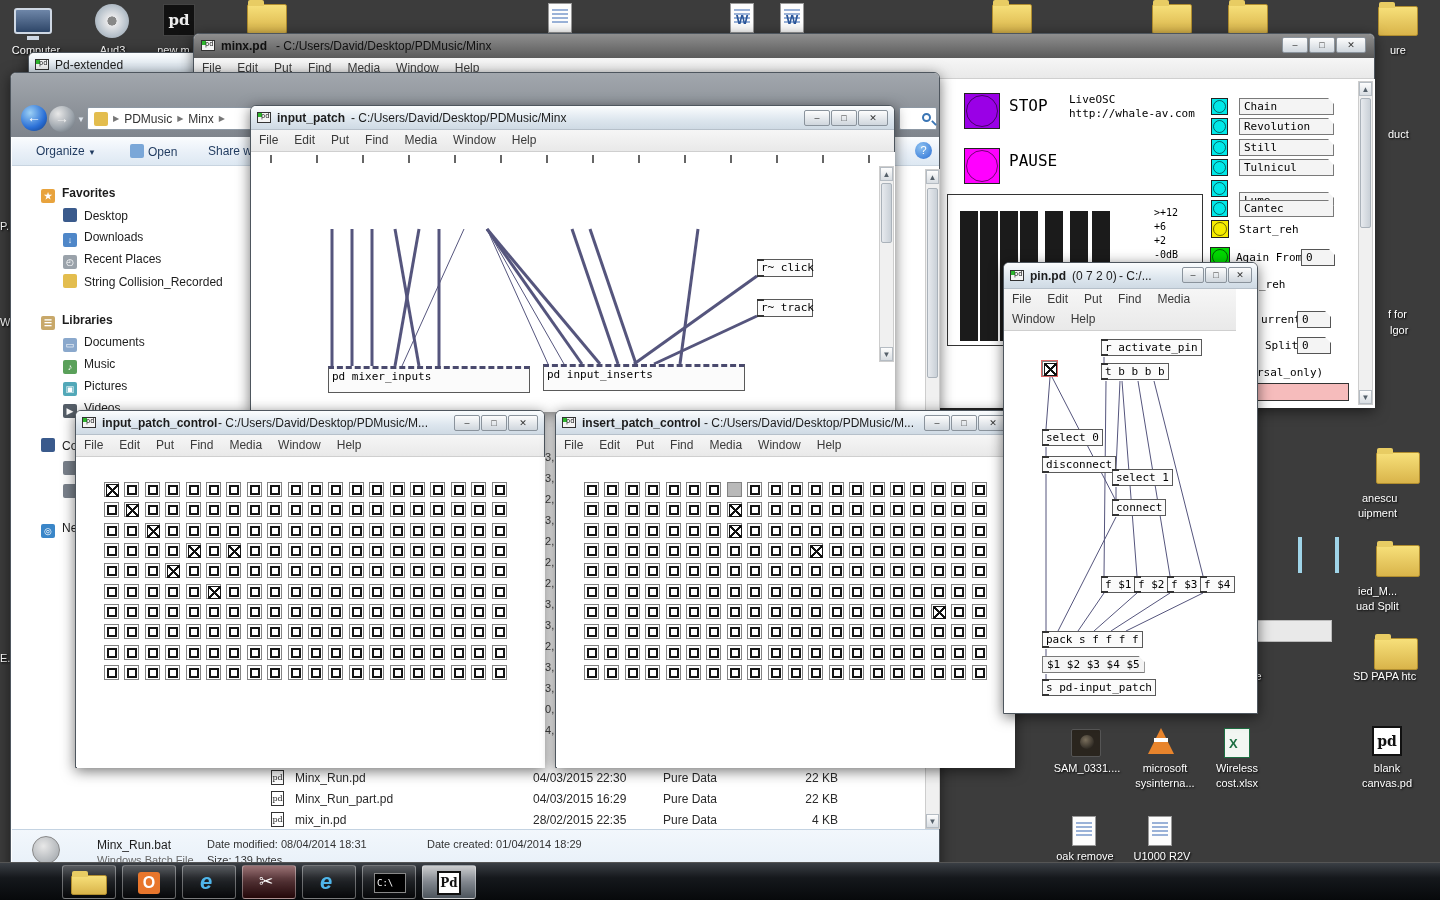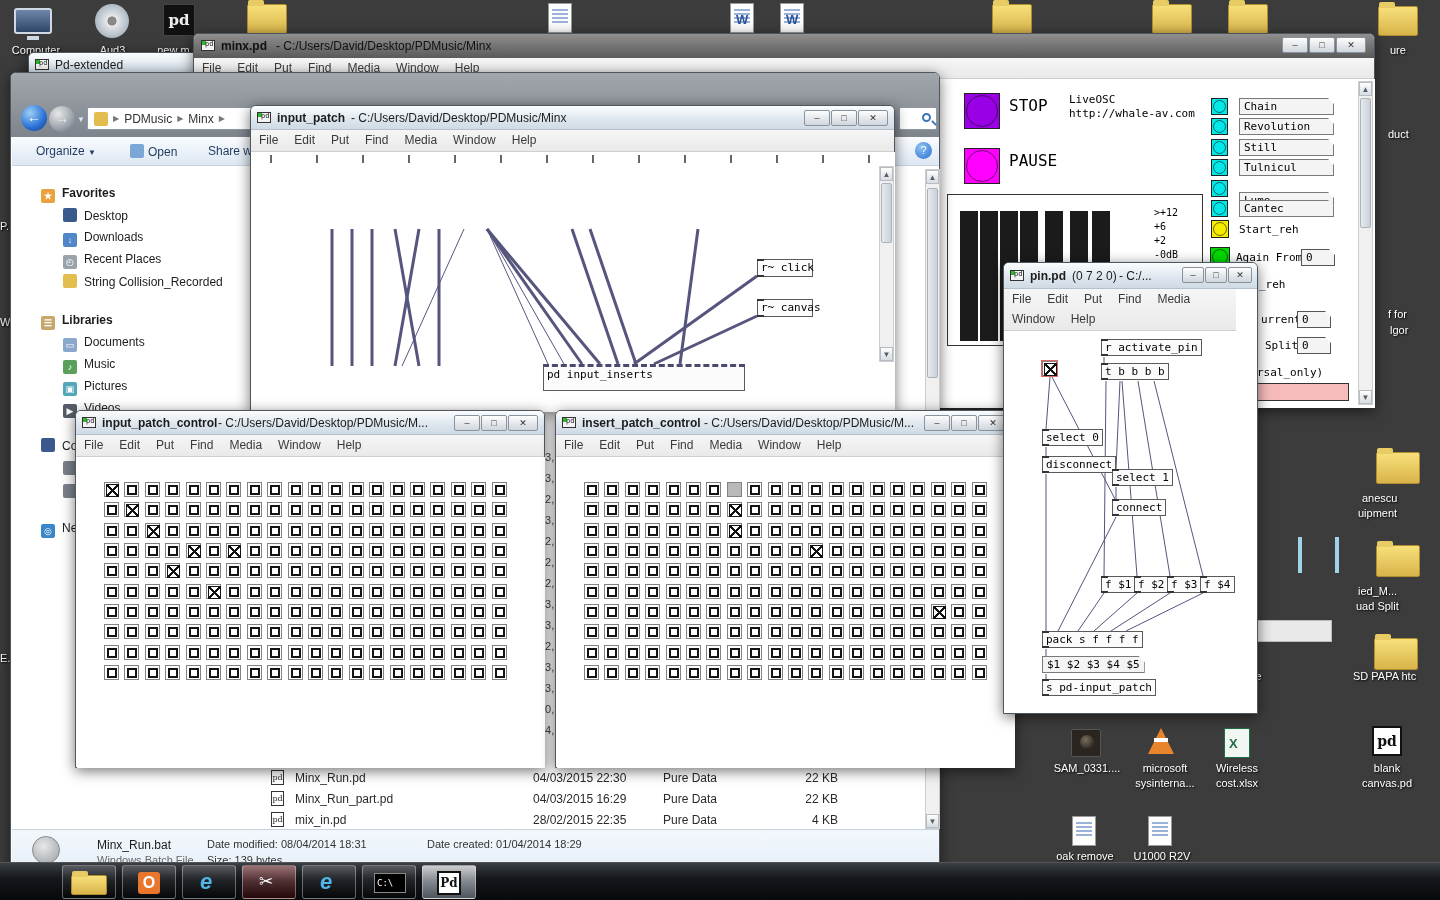--- a/index.html
+++ b/index.html
@@ -378,23 +378,24 @@
         <line class="cord" stroke-width="1" x1="235" y1="77" x2="296" y2="212"></line>
         <line class="cord" stroke-width="1" x1="235" y1="77" x2="312" y2="212"></line>
         <line class="cord" stroke-width="3" x1="235" y1="77" x2="330" y2="212"></line>
         <line class="cord" stroke-width="3" x1="235" y1="77" x2="348" y2="212"></line>
         <line class="cord" stroke-width="3" x1="320" y1="77" x2="366" y2="212"></line>
         <line class="cord" stroke-width="3" x1="338" y1="77" x2="384" y2="212"></line>
         <line class="cord" stroke-width="3" x1="446" y1="77" x2="428" y2="212"></line>
         <line class="cord" stroke-width="3" x1="505" y1="124" x2="382" y2="212"></line>
         <line class="cord" stroke-width="3" x1="505" y1="164" x2="402" y2="212"></line>
       </svg>
+      <div class="pdbox nonub dasht" style="left:76px;top:214px;width:202px;height:27px">pd mixer_inputs</div>
       <div class="pdbox nonub dasht" style="left:291px;top:212px;width:202px;height:27px">pd input_inserts</div>
       <div class="pdbox" style="left:505px;top:107px;width:56px;height:18px">r~ click</div>
-      <div class="pdbox" style="left:505px;top:147px;width:56px;height:18px">r~ canvas</div>
+      <div class="pdbox" style="left:505px;top:147px;width:56px;height:18px">r~ track</div>
       <div class="sb" style="left:627px;top:14px;width:15px;height:196px">
         <div class="ar" style="top:0">▲</div>
         <div class="th" style="top:16px;height:60px"></div>
         <div class="ar" style="bottom:0">▼</div>
       </div>
     </div>
   </div>
 
   <div class="win" style="left:75px;top:410px;width:470px;height:358px;z-index:5;background:#fff">
     <div class="tbar-light" style="position:absolute;inset:0 0 auto 0;height:24px">

